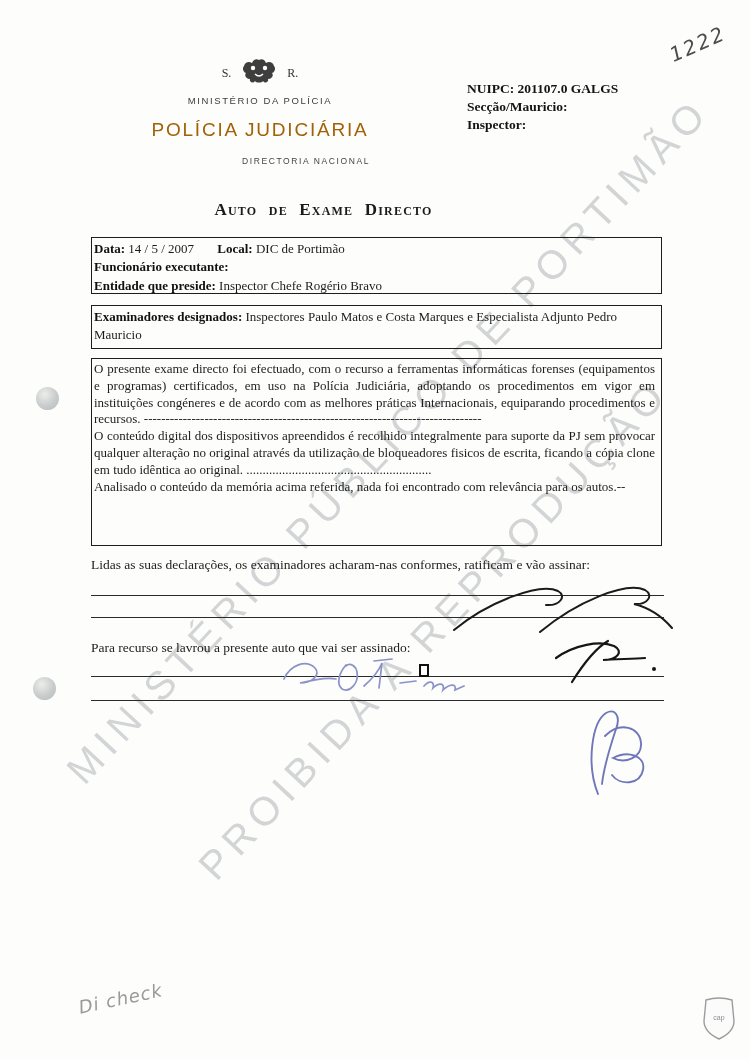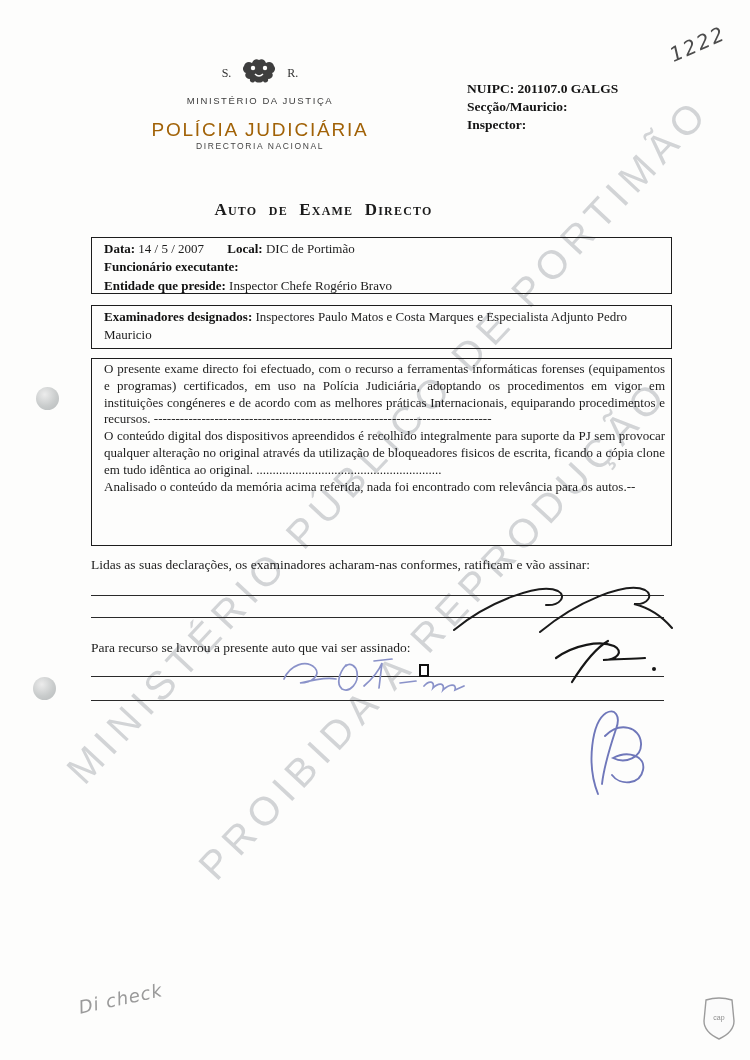--- a/index.html
+++ b/index.html
@@ -9,34 +9,34 @@
     font-family:"Liberation Serif", serif;color:#1c1c1c;
   }
   
   .hdr{position:absolute;left:150px;top:58px;width:220px;text-align:center;}
   .crest-row{display:flex;align-items:center;justify-content:center;gap:10px;
     font-size:12px;color:#333;}
   .ministry{margin-top:7px;font-family:"Liberation Sans",sans-serif;
     font-size:9.5px;letter-spacing:1.6px;color:#3c3c3c;}
   .org{margin-top:13px;font-family:"Liberation Sans",sans-serif;
     font-size:19px;letter-spacing:1.8px;color:#a16207;}
-  .directorate{font-family:"Liberation Sans",sans-serif;
-    font-size:8.5px;letter-spacing:1.6px;color:#444;}
+  .directorate{margin-top:15px;font-family:"Liberation Sans",sans-serif;
+    font-size:8.5px;letter-spacing:1.6px;color:#444;text-align:right;}
   .case-block{position:absolute;left:467px;top:80px;font-weight:bold;
     font-size:13.5px;line-height:18px;color:#141414;}
   .hand-page-num{position:absolute;left:668px;top:32px;transform:rotate(-24deg);
     font-style:italic;font-size:20px;letter-spacing:2px;color:#4c4c4c;
     font-family:"DejaVu Sans",sans-serif;}
   
   .doc-title{position:absolute;left:0;top:200px;width:647px;text-align:center;
     font-variant:small-caps;font-weight:bold;font-size:17px;
     letter-spacing:1.2px;word-spacing:6px;color:#1b1b1b;}
   
   .box{position:absolute;left:91px;width:561px;border:1.6px solid #1d1d1d;
-    padding:2px 6px 3px 12px;font-size:13px;background:transparent;}
+    padding:2px 6px 3px 2px;font-size:13px;background:transparent;}
   .box b{color:#111;}
   #box-info{top:237px;height:50px;line-height:18.3px;}
   #box-exam-designated{top:305px;min-height:34px;line-height:18.3px;}
   #box-exam-body{top:358px;height:181px;line-height:16.8px;text-align:justify;}
   .lbl-gap{margin-left:20px;}
   .fls-gap{display:inline-block;width:56px;}
   .dots{font-weight:normal;letter-spacing:1px;}
   p.jpara{margin:0;text-align:justify;}
   
   .closing-text{position:absolute;left:91px;width:573px;font-size:13.5px;color:#222;}
@@ -91,21 +91,21 @@
       <span>
         <svg width="36" height="26" viewBox="0 0 36 26">
           <path d="M18 2 C15 0,12 2,11 5 C8 3,4 4,3 8 C1 10,2 14,5 15 C3 17,5 21,9 21 C8 24,12 26,14 23 C15 25,21 25,22 23 C24 26,28 24,27 21 C31 21,33 17,31 15 C34 14,35 10,33 8 C32 4,28 3,25 5 C24 2,21 0,18 2 Z" fill="#3e3e3e"></path>
           <circle cx="12" cy="10" r="2.2" fill="#fdfdfc"></circle>
           <circle cx="24" cy="10" r="2.2" fill="#fdfdfc"></circle>
           <path d="M14 16 Q18 20 22 16" stroke="#fdfdfc" stroke-width="1.4" fill="none"></path>
         </svg>
       </span>
       <span>R.</span>
     </div>
-    <div class="ministry">MINISTÉRIO DA JUSTIÇA</div>
+    <div class="ministry">MINISTÉRIO DA POLÍCIA</div>
     <div class="org">POLÍCIA JUDICIÁRIA</div>
     <div class="directorate">DIRECTORIA NACIONAL</div>
   </div>
 
   <div class="case-block">
     <div>NUIPC: 201107.0 GALGS</div>
     <div>Secção/Mauricio:</div>
     <div>Inspector:</div>
   </div>
 

